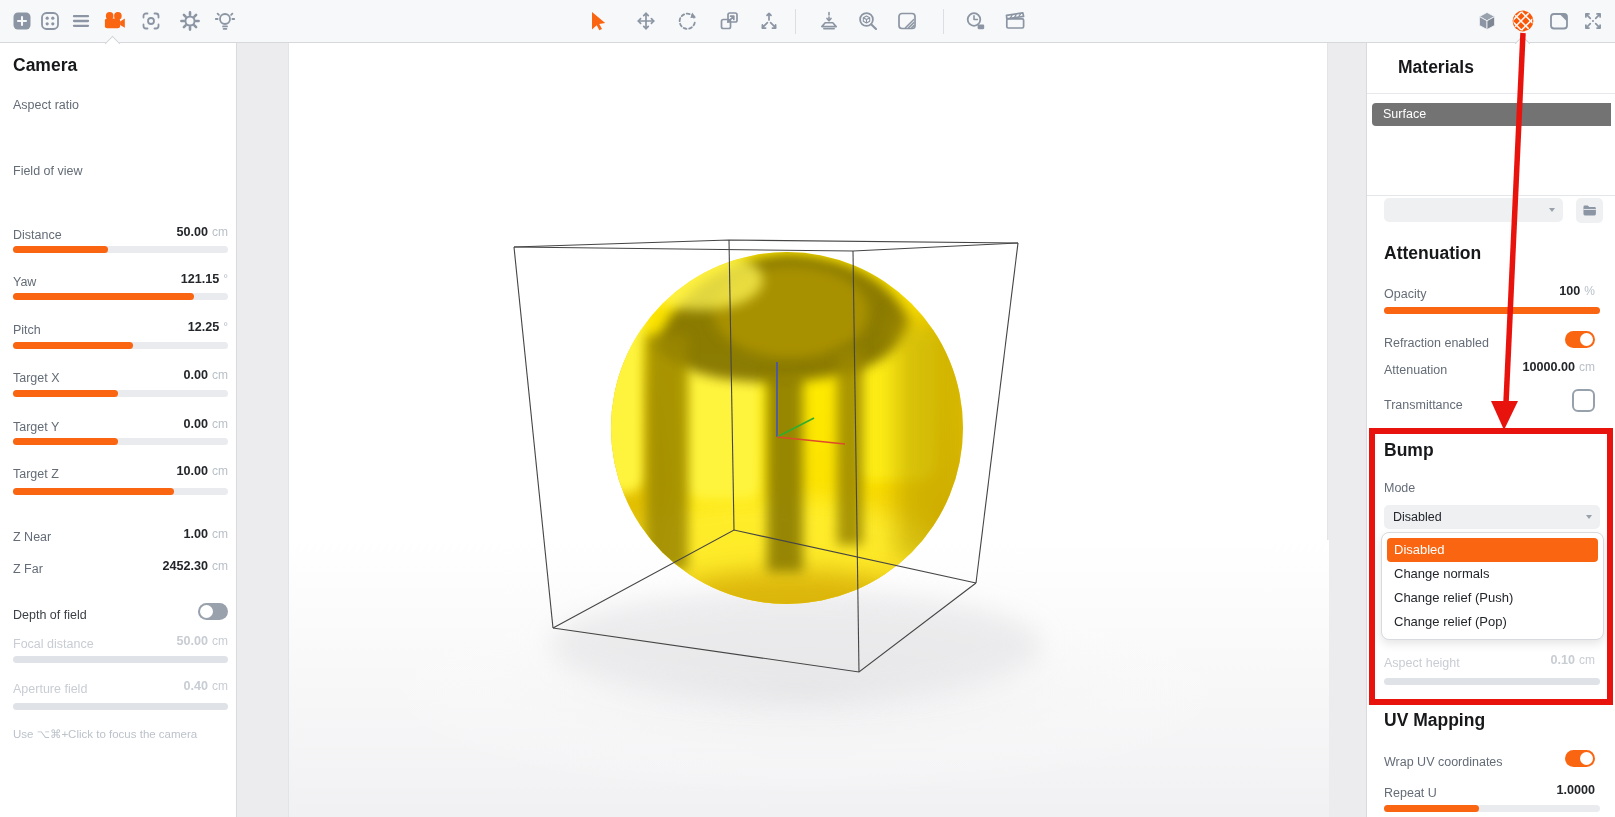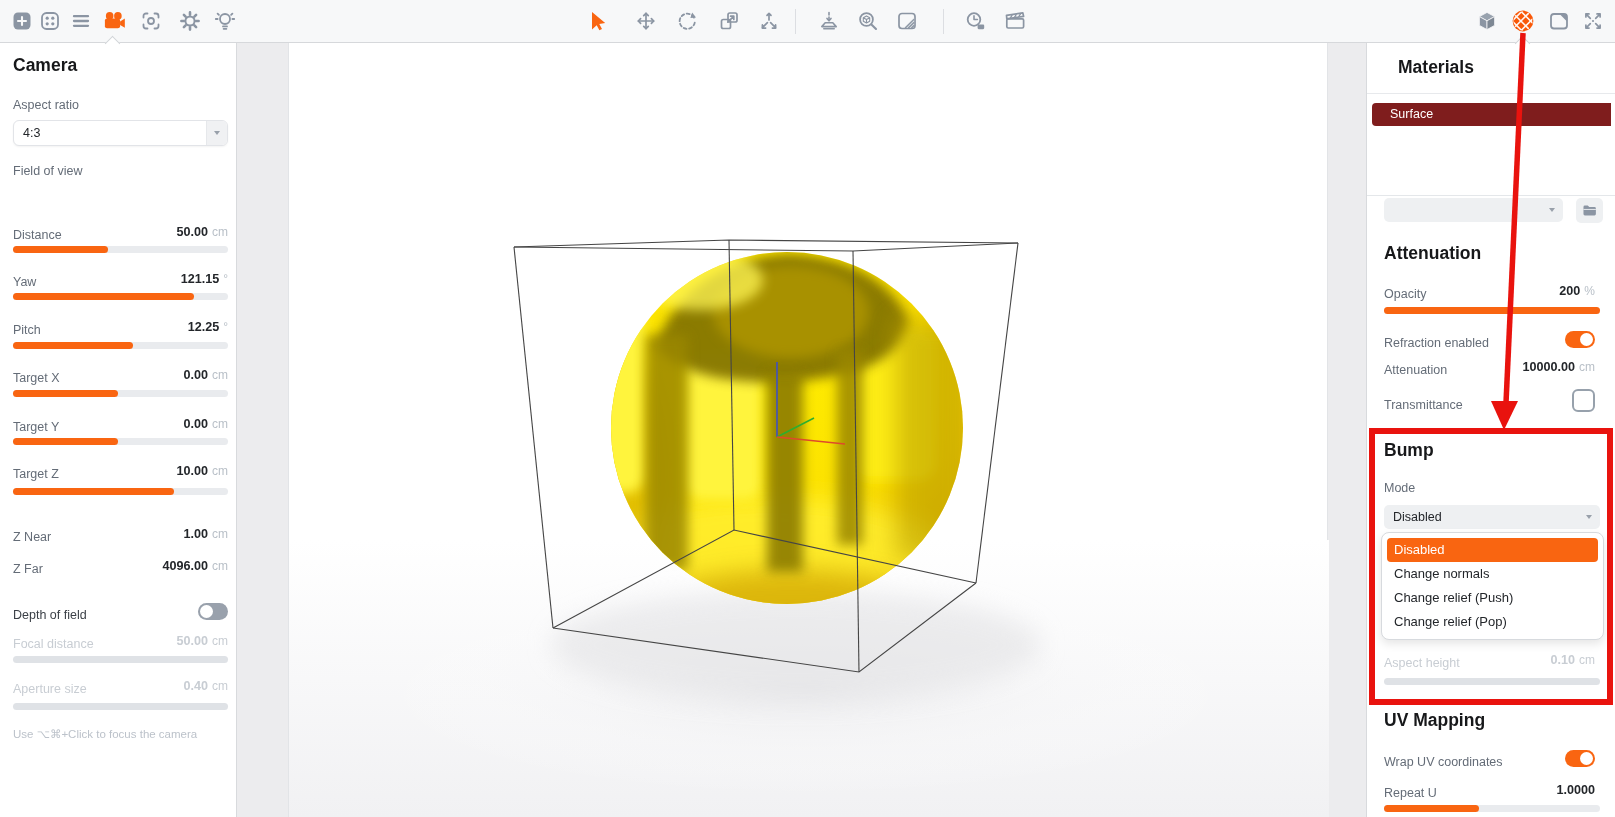--- a/index.html
+++ b/index.html
@@ -56,22 +56,22 @@
   .toggle .knob { position:absolute; top:2px; width:13px; height:13px; border-radius:50%;
     background:#fff; }
   .toggle.on .knob { right:2px; } .toggle.off .knob { left:2px; }
 
   .checkbox { position:absolute; right:0; top:-6px; width:23px; height:23px;
     background:#fff; border:2px solid #97a1ac; border-radius:6px; }
 
   .hline { position:absolute; left:0; right:0; height:1px; }
 
   .surface-item { position:absolute; left:5px; right:4px; top:60px; height:23px;
-    background:#7f1d1d; border-radius:4px 0 0 4px; color:#fff; font-size:12.5px;
-    line-height:23px; padding-left:18px; }
+    background:#737373; border-radius:4px 0 0 4px; color:#fff; font-size:12.5px;
+    line-height:23px; padding-left:11px; }
 
   .menu { position:absolute; left:14px; right:11px; top:489px; background:#fff;
     border:1px solid #d7dade; border-radius:8px; box-shadow:0 4px 10px rgba(0,0,0,.10);
     padding:5px 5px; z-index:3; }
   .mi { height:24px; line-height:24px; font-size:13px; color:#23262a;
     padding-left:7px; border-radius:4px; }
   .mi.sel { background:#f96511; color:#fff; }
 
   .folder-btn { position:absolute; right:12px; top:155px; width:27px; height:25px;
     background:#eef0f2; border-radius:5px; display:flex; align-items:center;
@@ -259,26 +259,20 @@
 </div>
 <div class="notch" style="left:107px"></div>
 <div class="notch" style="left:1517px"></div>
 
 <div class="left-panel">
   <h1 style="left:13px; top:12px">Camera</h1>
 
   <div class="lprow" style="top:52px">
     <span class="lbl">Aspect ratio</span>
   </div>
-  <div class="select" style="top:77px">
-    <span>4:3</span>
-    <span class="zone">
-        <span class="chev"></span>
-      </span>
-  </div>
 
   <div class="lprow" style="top:118px">
     <span class="lbl">Field of view</span>
   </div>
 
   <div class="lprow" style="top:182px">
     <span class="lbl">Distance</span>
     <span class="val"><span>50.00</span><i>cm</i></span>
   </div>
   <div class="track" style="top:203px">
@@ -324,38 +318,38 @@
   <div class="track" style="top:445px">
       <div class="fill" style="width: 75%;"></div>
     </div>
 
   <div class="lprow" style="top:484px">
     <span class="lbl">Z Near</span>
     <span class="val"><span>1.00</span><i>cm</i></span>
   </div>
   <div class="lprow" style="top:516px">
     <span class="lbl">Z Far</span>
-    <span class="val"><span>4096.00</span><i>cm</i></span>
+    <span class="val"><span>2452.30</span><i>cm</i></span>
   </div>
 
   <div class="lprow" style="top:562px">
     <span class="lbl" style="color:#3a3f46">Depth of field</span>
     <span class="toggle off">
         <span class="knob"></span>
       </span>
   </div>
 
   <div class="lprow dis" style="top:591px">
     <span class="lbl">Focal distance</span>
     <span class="val"><span>50.00</span><i>cm</i></span>
   </div>
   <div class="track disabled" style="top:613px"></div>
 
   <div class="lprow dis" style="top:636px">
-    <span class="lbl">Aperture size</span>
+    <span class="lbl">Aperture field</span>
     <span class="val"><span>0.40</span><i>cm</i></span>
   </div>
   <div class="track disabled" style="top:660px"></div>
 
   <div class="hint" style="top:684px">Use ⌥⌘+Click to focus the camera</div>
 </div>
 
 <div class="viewport">
   <svg width="1040" height="774" viewBox="288 43 1040 774">
     <defs>
@@ -440,21 +434,21 @@
     <svg width="17" height="17" viewBox="0 0 24 24">
       <path d="M3.5 7a2 2 0 0 1 2-2h4l2.2 2.2h7.3a2 2 0 0 1 2 2V17a2 2 0 0 1-2 2H5.5a2 2 0 0 1-2-2z" fill="#8b95a3"></path>
       <path d="M3.5 10.5h17.5" stroke="#f7f8f9" stroke-width="1.2"></path>
     </svg>
   </div>
 
   <h1 style="left:17px; top:200px">Attenuation</h1>
 
   <div class="rprow" style="top:241px">
     <span class="lbl">Opacity</span>
-    <span class="val"><span>200</span><i>%</i></span>
+    <span class="val"><span>100</span><i>%</i></span>
   </div>
   <div class="track" style="top:264px">
       <div class="fill" style="width: 100%;"></div>
     </div>
 
   <div class="rprow" style="top:290px">
     <span class="lbl">Refraction enabled</span>
     <span class="toggle on">
         <span class="knob"></span>
       </span>

